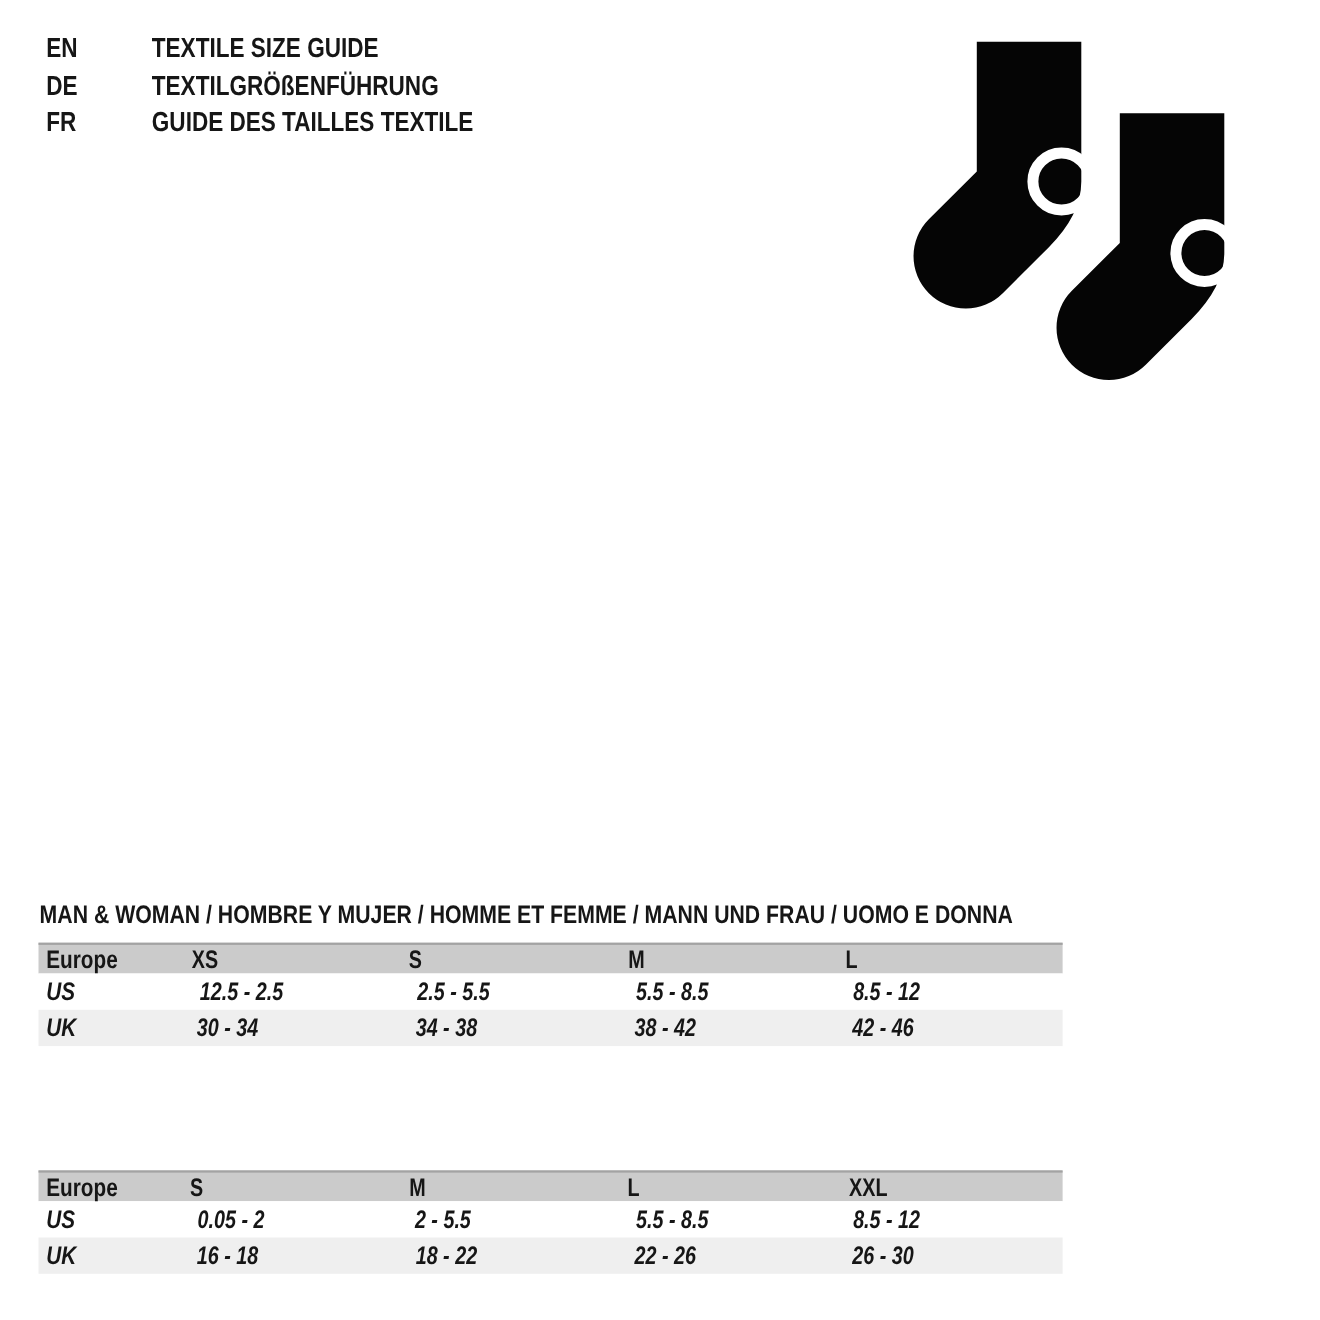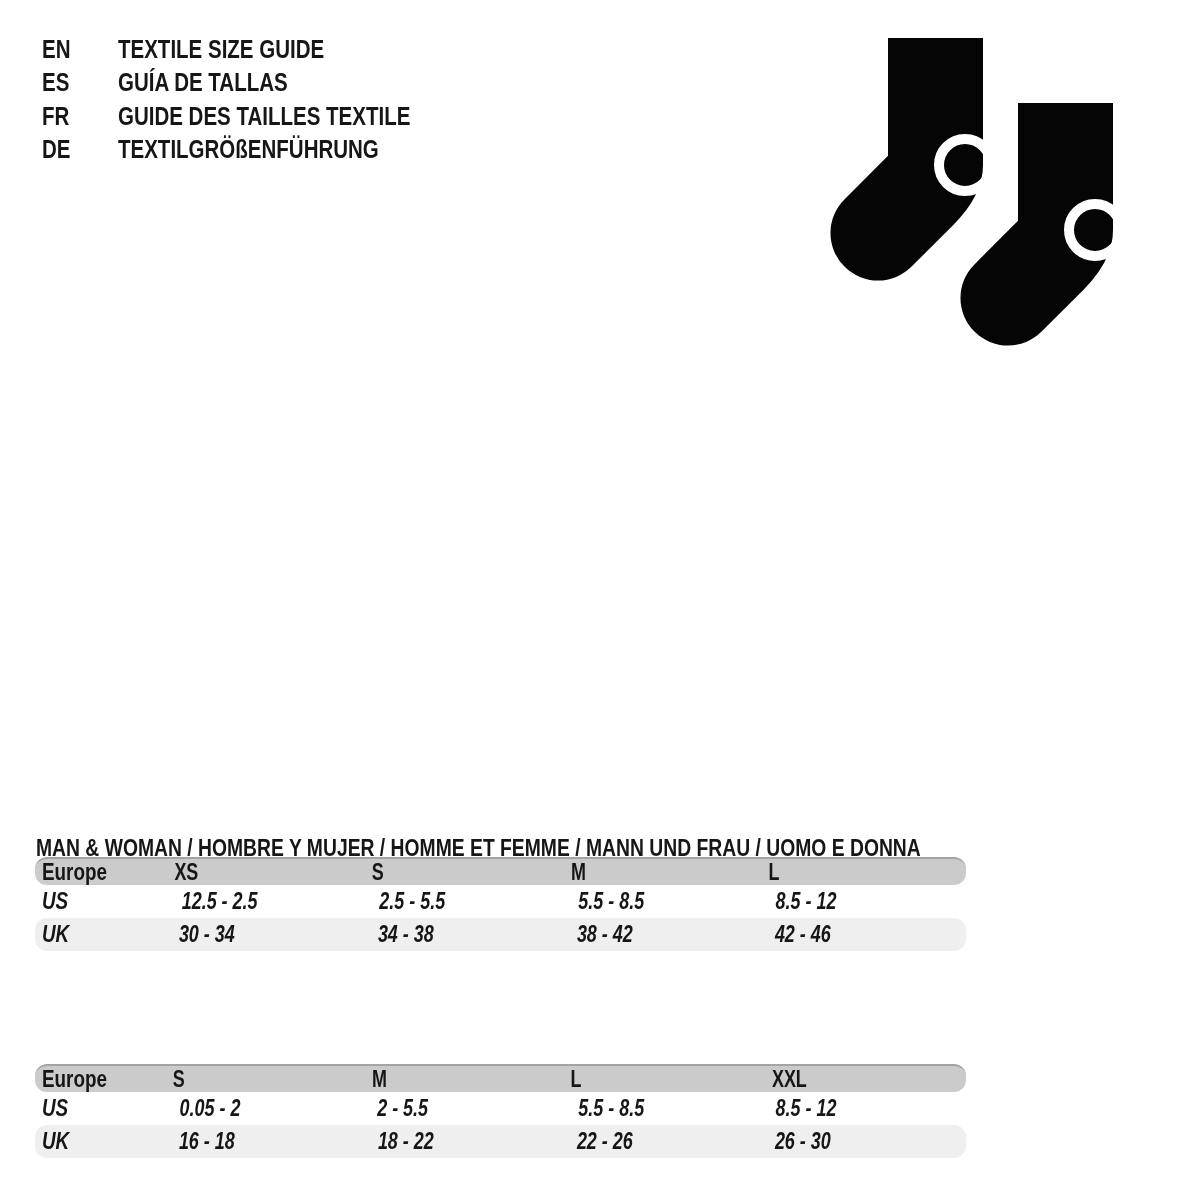--- a/index.html
+++ b/index.html
@@ -7,63 +7,59 @@
     position:relative;width:1200px;height:1200px;background:#fff;overflow:hidden;
     font-family:"Liberation Sans","DejaVu Sans",sans-serif;
     color:var(--text,#161616);
   }
   
   .cl{display:inline-block;white-space:nowrap;transform:scaleX(var(--sx,.82));transform-origin:0 50%;}
   .cc{display:inline-block;white-space:nowrap;transform:scaleX(var(--sx,.78));transform-origin:50% 50%;}
 
   
   .lang-block{position:absolute;left:42px;top:30px;}
-  .lang-row{display:flex;align-items:flex-end;height:33.5px;font-size:25px;font-weight:700;}
+  .lang-row{display:flex;align-items:flex-start;height:33.5px;font-size:25px;font-weight:700;gap:20px;}
   .lang-code{width:76px;}
   
   .cat-line{position:absolute;left:36px;top:218px;height:34px;display:flex;align-items:center;
     font-size:31px;font-weight:700;}
   
   .socks{position:absolute;left:820px;top:30px;color:var(--icon,#050505);}
 
   
   .tbl-title{position:absolute;left:36px;height:34px;display:flex;align-items:center;
     font-size:23px;font-weight:700;}
   .tbl{position:absolute;left:35px;width:931px;font-size:23px;font-weight:700;}
-  .grid{display:grid;grid-template-columns:136px repeat(4,1fr);align-items:center;border-radius:12px;}
+  .grid{display:grid;grid-template-columns:136px repeat(4,1fr);align-items:center;}
   .thead{height:28px;box-sizing:border-box;
     background:var(--headBg,#cbcbcb);border-top:2px solid var(--headBorder,#a3a3a3);}
   .trow{height:33px;background:var(--row,#ffffff);font-style:italic;}
   .trow.alt{background:var(--rowAlt,#efefef);}
   .cell{display:flex;justify-content:flex-start;align-items:center;}
   .cell.first{justify-content:flex-start;padding-left:7px;}
-  .t1-title{top:814px;margin-top:17px;} .t1{top:857px;}
+  .t1-title{top:814px;} .t1{top:857px;}
   .t2-title{top:1021px;} .t2{top:1064px;}
 </style>
 </head>
 <body>
 
 <div class="canvas">
 
   <div class="lang-block">
     <div class="lang-row">
       <span class="lang-code"><span class="cl">EN</span></span>
       <span class="cl">TEXTILE SIZE GUIDE</span>
     </div>
     <div class="lang-row">
-      <span class="lang-code"><span class="cl">ES</span></span>
-      <span class="cl">GUÍA DE TALLAS</span>
+      <span class="lang-code"><span class="cl">DE</span></span>
+      <span class="cl">TEXTILGRÖßENFÜHRUNG</span>
     </div>
     <div class="lang-row">
       <span class="lang-code"><span class="cl">FR</span></span>
       <span class="cl">GUIDE DES TAILLES TEXTILE</span>
-    </div>
-    <div class="lang-row">
-      <span class="lang-code"><span class="cl">DE</span></span>
-      <span class="cl">TEXTILGRÖßENFÜHRUNG</span>
     </div>
   </div>
 
 
   <svg class="socks" width="330" height="330" viewBox="0 0 330 330" aria-hidden="true">
     <g fill="currentColor">
       <g transform="translate(8,8)">
         <path d="M60,0 H155 V127 Q155,157.2 125.3,186.9 L83.6,228.6 A47.5,47.5 0 0 1 16.4,161.4 L60,117.8 Z"></path>
         <circle cx="137" cy="127" r="26" fill="none" stroke="#ffffff" stroke-width="10"></circle>
       </g>

